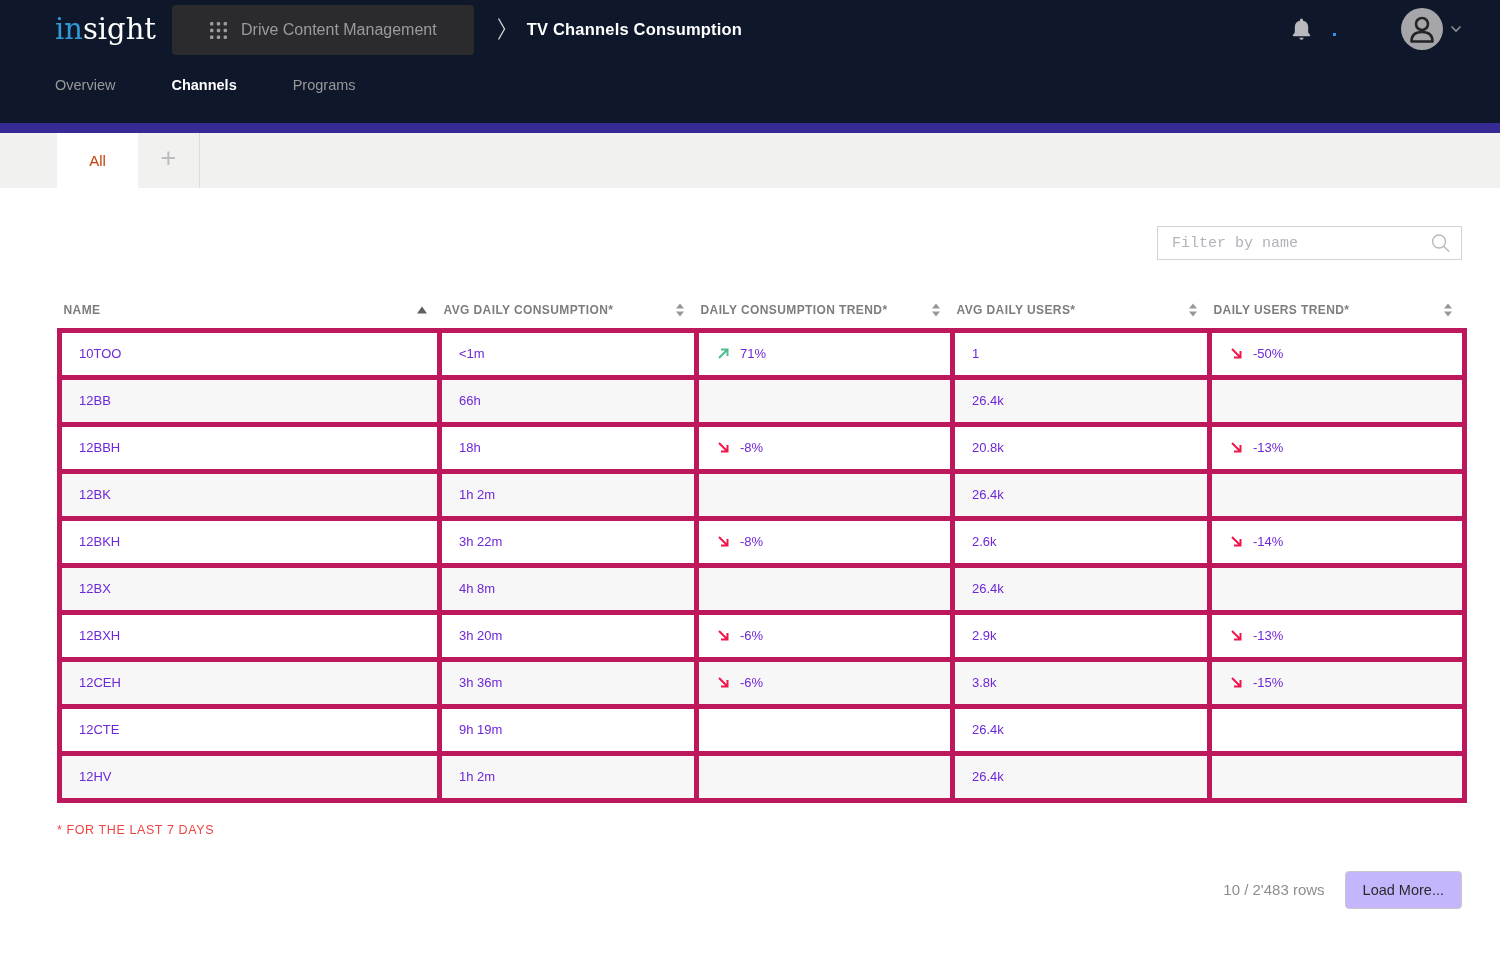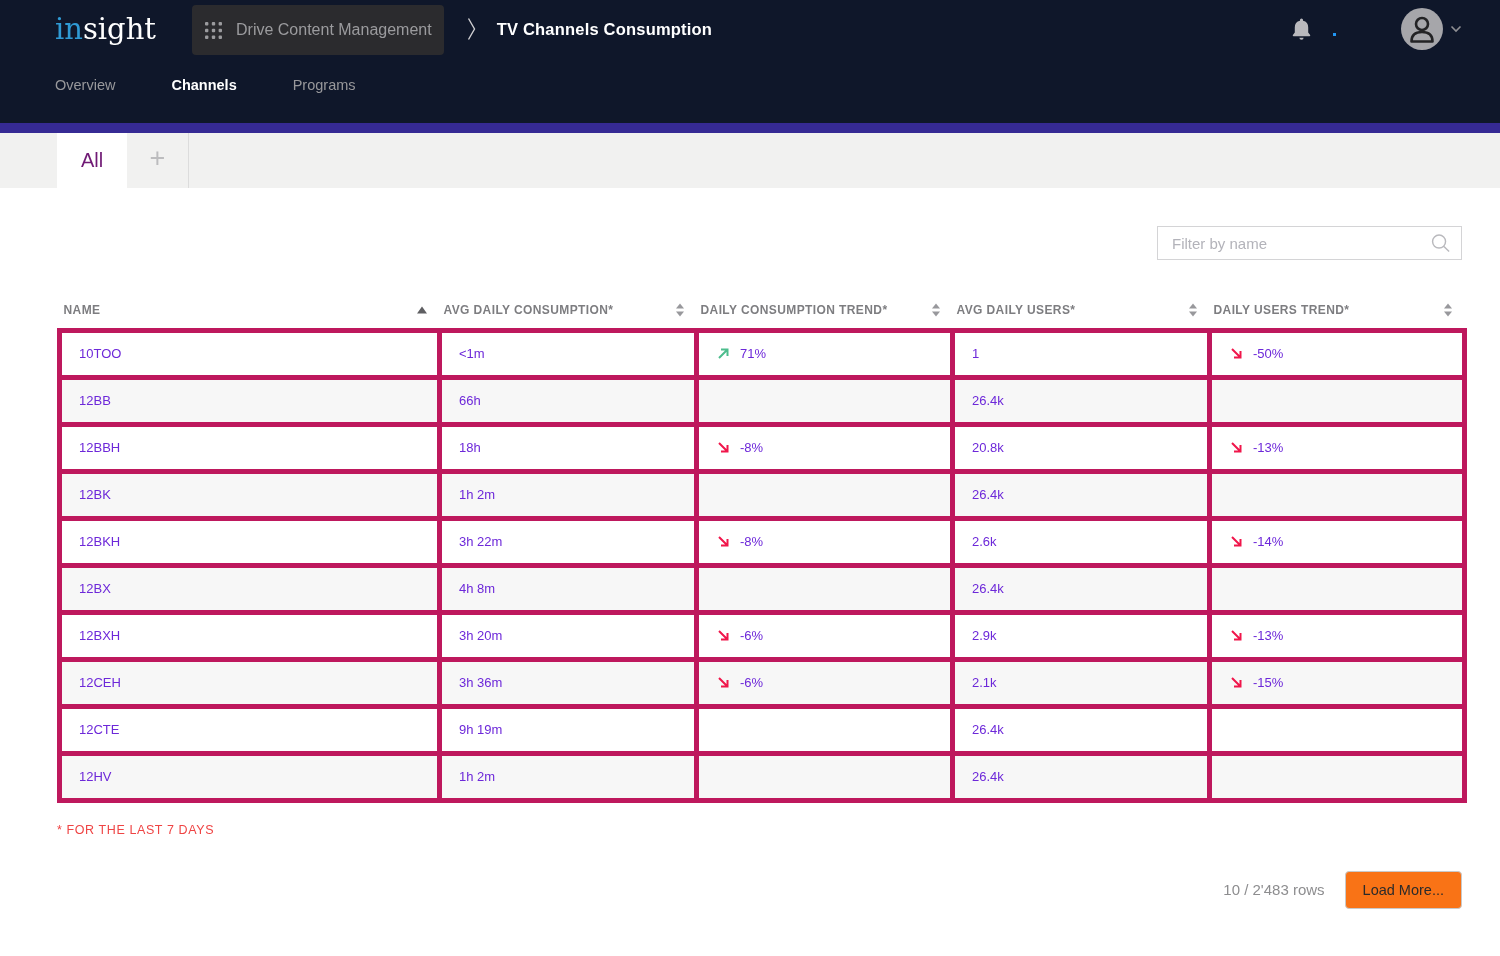--- a/index.html
+++ b/index.html
@@ -15,49 +15,49 @@
     width:1500px;height:956px;overflow:hidden;background:#fff;
     font-family:"Liberation Sans",sans-serif;color:#262626;
   }
   
   .topbar{background:#0f172a;height:123px;}
   .topbar-row{display:flex;align-items:center;height:58px;padding:0 38px 0 55px;}
   .logo{font-family:"DejaVu Serif",serif;font-size:29px;line-height:1;cursor:pointer;white-space:nowrap;}
   .logo .in{color:var(--logo-blue);}
   .logo .sight{color:#fff;}
   .app-chip{
-    margin-left:36px;height:50px;margin-top:2px;background:#2b2b2e;border:none;border-radius:4px;
-    display:flex;align-items:center;gap:13px;padding:0 12px;color:#9b9b9e;font-size:16px;
+    margin-left:16px;height:50px;margin-top:2px;background:#2b2b2e;border:none;border-radius:4px;
+    display:flex;align-items:center;gap:13px;padding:0 37px;color:#9b9b9e;font-size:16px;
     font-family:inherit;cursor:pointer;
   }
   .crumb-sep{margin-left:22px;display:flex;align-items:center;}
   .page-title{margin:0 0 0 20px;color:#fff;font-size:16.5px;font-weight:700;letter-spacing:.2px;}
   .topbar-right{margin-left:auto;display:flex;align-items:center;}
   .bell{display:flex;align-items:center;cursor:pointer;}
   .notif-dot{width:3px;height:3px;background:var(--dot-blue);margin:10px 0 0 20px;}
   .user-menu{display:flex;align-items:center;margin-left:65px;cursor:pointer;gap:7px;}
   
   .nav{display:flex;gap:56px;padding-left:55px;height:42px;align-items:center;margin-top:6px;}
   .nav-item{font-size:14.5px;color:#98989b;text-decoration:none;cursor:pointer;}
   .nav-item.active{color:#fff;font-weight:700;}
   .accent-bar{height:10px;background:var(--accent);}
   
   .tabstrip{height:55px;background:#f1f1f0;display:flex;align-items:stretch;}
   .tab-spacer{width:57px;}
-  .tab-all{width:70px;background:#fff;display:flex;align-items:center;justify-content:center;
-    font-size:20px;color:#701a75;cursor:pointer;}
+  .tab-all{width:81px;background:#fff;display:flex;align-items:center;justify-content:center;
+    font-size:15px;color:#c2410c;cursor:pointer;}
   .tab-add{width:62px;background:transparent;border:none;border-right:1px solid #dcdcdc;
     display:flex;align-items:center;justify-content:center;color:#bcbcbe;font-size:27px;
     font-weight:300;cursor:pointer;font-family:inherit;line-height:1;padding:0 0 4px 0;}
   
   .content{padding:0 38px 0 57px;}
   .filter-row{display:flex;justify-content:flex-end;margin-top:38px;}
   .filter-box{position:relative;width:305px;height:34px;border:1px solid #d4d4d6;background:#fff;}
   .filter-box input{width:100%;height:100%;border:none;outline:none;background:transparent;
-    padding:0 42px 0 14px;font-size:15px;color:#737373;font-family:Liberation Sans, sans-serif;}
+    padding:0 42px 0 14px;font-size:15px;color:#737373;font-family:Liberation Mono, monospace;}
   .filter-box input::placeholder{color:#b3b3ba;}
   .search-icon{position:absolute;right:10px;top:50%;transform:translateY(-50%);display:flex;}
   
   table{width:100%;border-collapse:collapse;margin-top:32px;table-layout:fixed;}
   thead th{height:38px;text-align:left;vertical-align:middle;font-size:12px;font-weight:700;
     color:#7d7d80;letter-spacing:.4px;padding:0 34px 0 4px;position:relative;cursor:pointer;
     white-space:nowrap;}
   .sort{position:absolute;right:13px;top:50%;transform:translateY(-50%);
     display:flex;flex-direction:column;align-items:center;cursor:pointer;}
   .tri{display:block;width:0;height:0;border-left:4.5px solid transparent;border-right:4.5px solid transparent;}
@@ -66,21 +66,21 @@
   .sort.single .tri.up{border-left-width:5.5px;border-right-width:5.5px;border-bottom-width:7px;
     border-bottom-color:#5f5f62;}
   tbody td{height:47px;border:5px solid #be185d;font-size:13px;color:#6d28d9;
     padding:0 10px 0 17px;vertical-align:middle;}
   tbody tr:nth-child(even){background:#f7f7f7;}
   .trend{display:flex;align-items:center;gap:9px;}
   .footnote{margin-top:20px;font-size:12.5px;color:#ef4444;letter-spacing:.6px;}
   
   .pagination{display:flex;justify-content:flex-end;align-items:center;gap:20px;margin-top:34px;}
   .rows-count{font-size:15px;color:#8d8d8f;margin-left:43px;}
-  .load-more{height:38px;padding:0 17px;background:#f97316;border:1px solid #c9c9c9;border-radius:4px;
+  .load-more{height:38px;padding:0 17px;background:#c4b5fd;border:1px solid #c9c9c9;border-radius:4px;
     font-size:14.5px;color:#2b2b2b;font-family:inherit;cursor:pointer;}
 </style>
 </head>
 <body>
 
 <div>
 
   <header class="topbar">
     <div class="topbar-row">
       <div class="logo"><span class="in">in</span><span class="sight">sight</span></div>
@@ -308,21 +308,21 @@
             <td>12CEH</td>
             <td>3h 36m</td>
             <td>
               <div class="trend">
                 <svg width="15" height="15" viewBox="0 0 15 15" fill="none">
                   <path d="M3 3 L11.5 11.5 M11.5 5 V11.5 H5" stroke="#f0164b" stroke-width="2"></path>
                 </svg>
                 <span>-6%</span>
               </div>
             </td>
-            <td>2.1k</td>
+            <td>3.8k</td>
             <td>
               <div class="trend">
                 <svg width="15" height="15" viewBox="0 0 15 15" fill="none">
                   <path d="M3 3 L11.5 11.5 M11.5 5 V11.5 H5" stroke="#f0164b" stroke-width="2"></path>
                 </svg>
                 <span>-15%</span>
               </div>
             </td>
           </tr>
           <tr>

